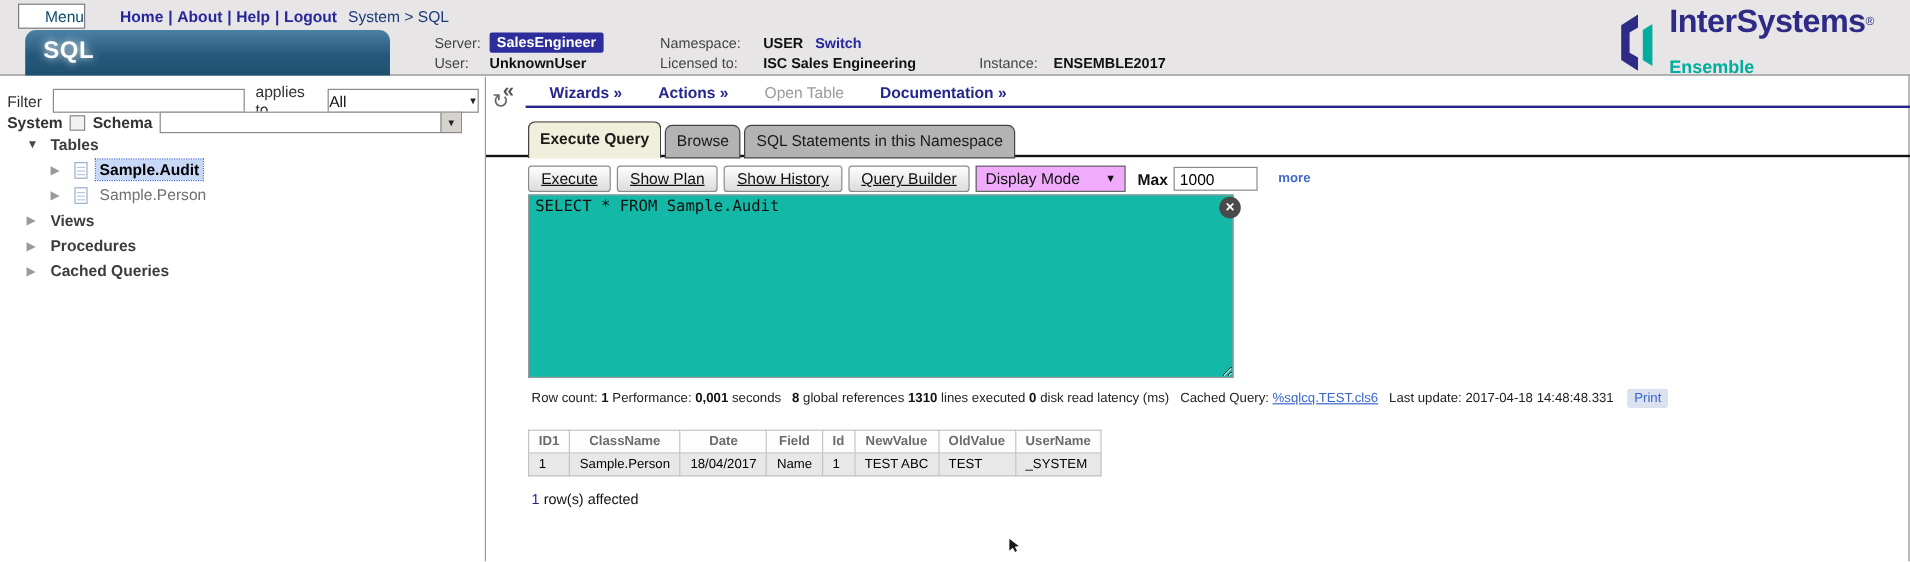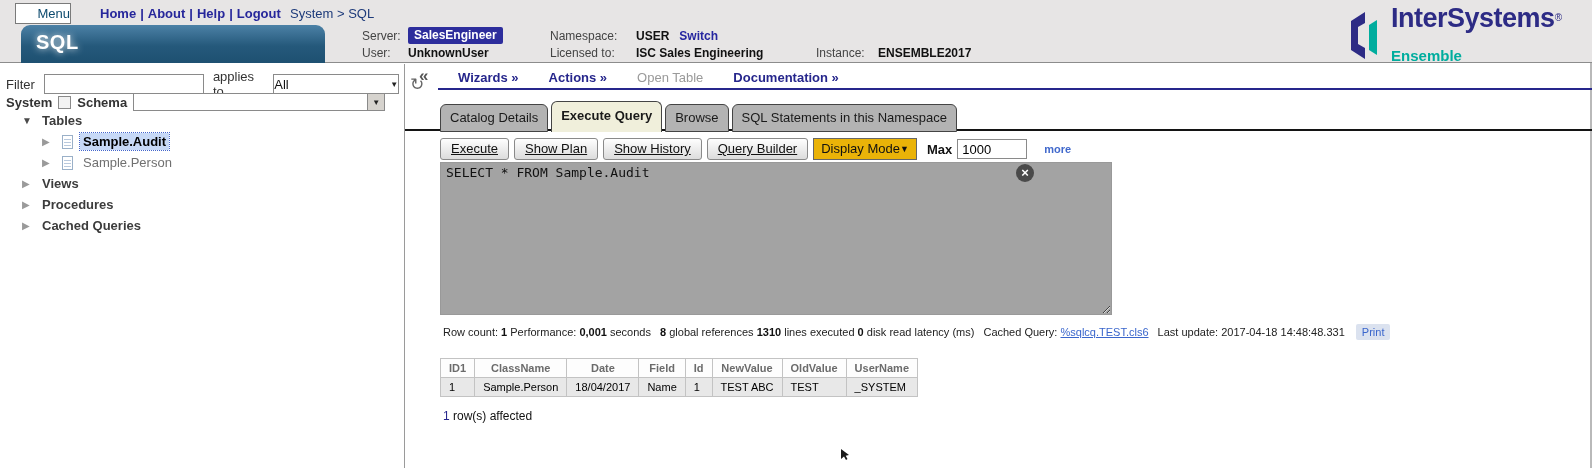--- a/index.html
+++ b/index.html
@@ -84,30 +84,30 @@
   .tabstrip { position:absolute; left:440px; top:101px; display:flex; align-items:flex-end; gap:3px; z-index:2; }
   .tab { height:28px; line-height:26px; padding:0 9px; font-size:13px; color:#1a1a1a;
          background:#b3b3b3; border:1px solid #444; border-radius:6px 6px 0 0; cursor:pointer; }
   .tab.active { height:31px; line-height:28px; background:#f0efdb; font-weight:bold;
                 border-bottom:none; z-index:3; position:relative; }
 
   
   .btnrow { position:absolute; left:440px; top:138px; display:flex; gap:5px; align-items:center; z-index:2; }
   .qbtn { font-family:"Liberation Sans",sans-serif; font-size:13px; color:#111; padding:2px 10px 3px;
           background:linear-gradient(#fefefe,#dcdcdc); border:1px solid #8a8a8a; border-radius:3px; cursor:pointer;text-decoration:underline; }
-  .dmode { font-size:13px; color:#111; background:#eab308; border:1px solid #666;
-           padding:2px 7px 3px; display:flex; align-items:center; gap:0; cursor:pointer; }
+  .dmode { font-size:13px; color:#111; background:#f0abfc; border:1px solid #666;
+           padding:2px 7px 3px; display:flex; align-items:center; gap:21px; cursor:pointer; }
   .dmode .arrow { font-size:9px; }
   .maxlbl { font-size:13px; font-weight:bold; color:#111; margin-left:5px; }
   .maxinp { width:70px; height:20px; border:1px solid #8a8a8a; font-size:13px; padding:0 4px; }
   .more { font-size:11px; font-weight:bold; color:#4169cc; margin-left:12px; cursor:pointer; }
 
-  textarea.query { position:absolute; left:440px; top:162px; width:672px; height:153px;
+  textarea.query { position:absolute; left:440px; top:162px; width:588px; height:153px;
                    border:1px solid #999; font-family:"DejaVu Sans Mono", monospace;
-                   font-size:13px; color:#111; padding:2px 5px; resize:both; background:#a3a3a3; z-index:2;}
+                   font-size:13px; color:#111; padding:2px 5px; resize:both; background:#14b8a6; z-index:2;}
   .clear-btn { position:absolute; left:1016px; top:164px; width:18px; height:18px; border-radius:50%;
                background:#4a4a4a; color:#fff; font-size:13px; font-weight:bold; text-align:center;
                line-height:17px; cursor:pointer; z-index:3; }
 
   
   .status { position:absolute; left:443px; top:326px; font-size:11px; color:#222; white-space:nowrap; }
   .status b { color:#111; }
   .status .gap { margin-left:6px; }
   .status a { color:#3a66cc; text-decoration:underline; cursor:pointer; }
   .print { margin-left:8px; background:#dbe2ef; color:#3a66cc; padding:2px 6px;
@@ -220,21 +220,20 @@
 <div class="tb-links">
   <span class="lnk">Wizards »</span>
   <span class="lnk">Actions »</span>
   <span class="lnk disabled">Open Table</span>
   <span class="lnk">Documentation »</span>
 </div>
 <div class="tb-line"></div>
 
 <div class="tabline"></div>
 <div class="tabstrip">
-  <div class="tab">Catalog Details</div>
   <div class="tab active">Execute Query</div>
   <div class="tab">Browse</div>
   <div class="tab">SQL Statements in this Namespace</div>
 </div>
 
 <div class="btnrow">
   <button class="qbtn">Execute</button>
   <button class="qbtn">Show Plan</button>
   <button class="qbtn">Show History</button>
   <button class="qbtn">Query Builder</button>

